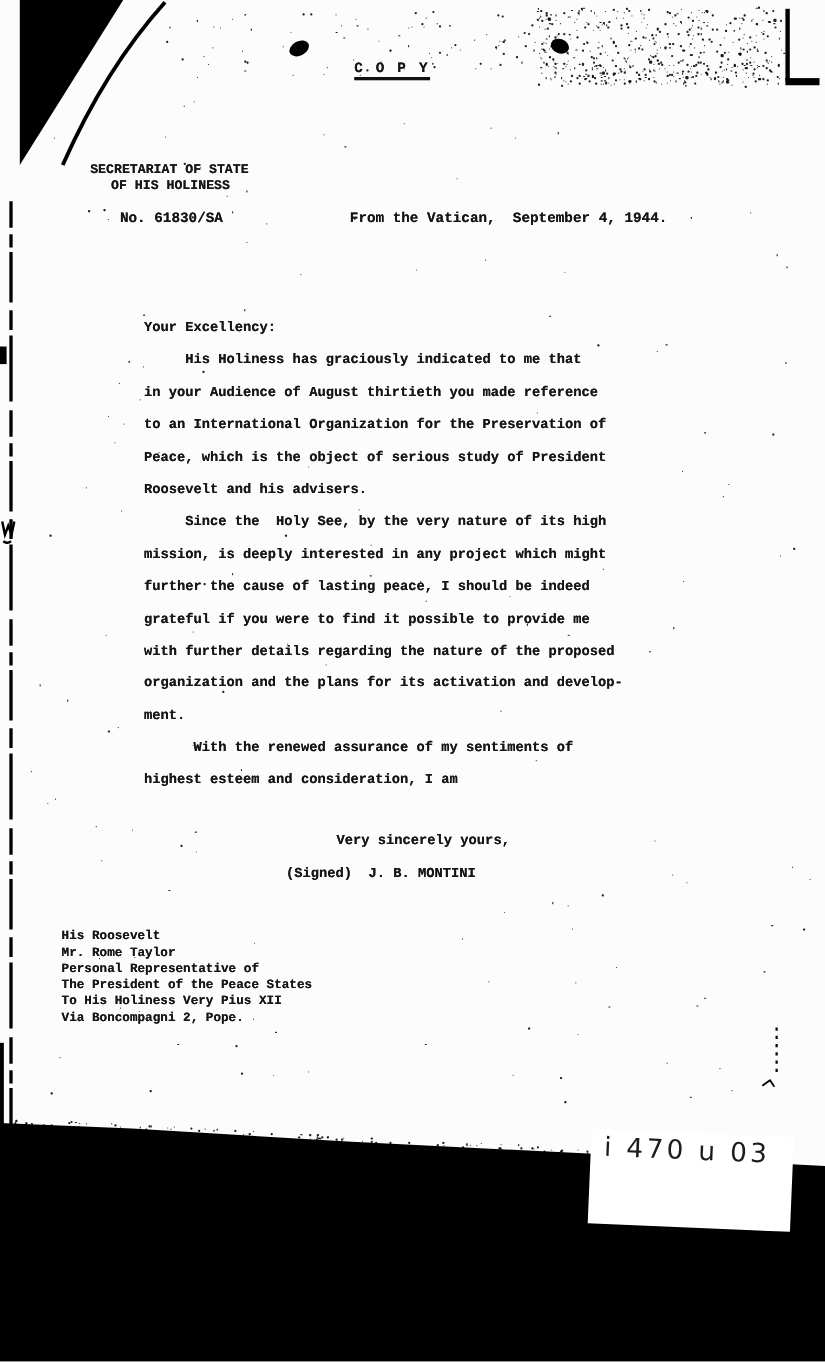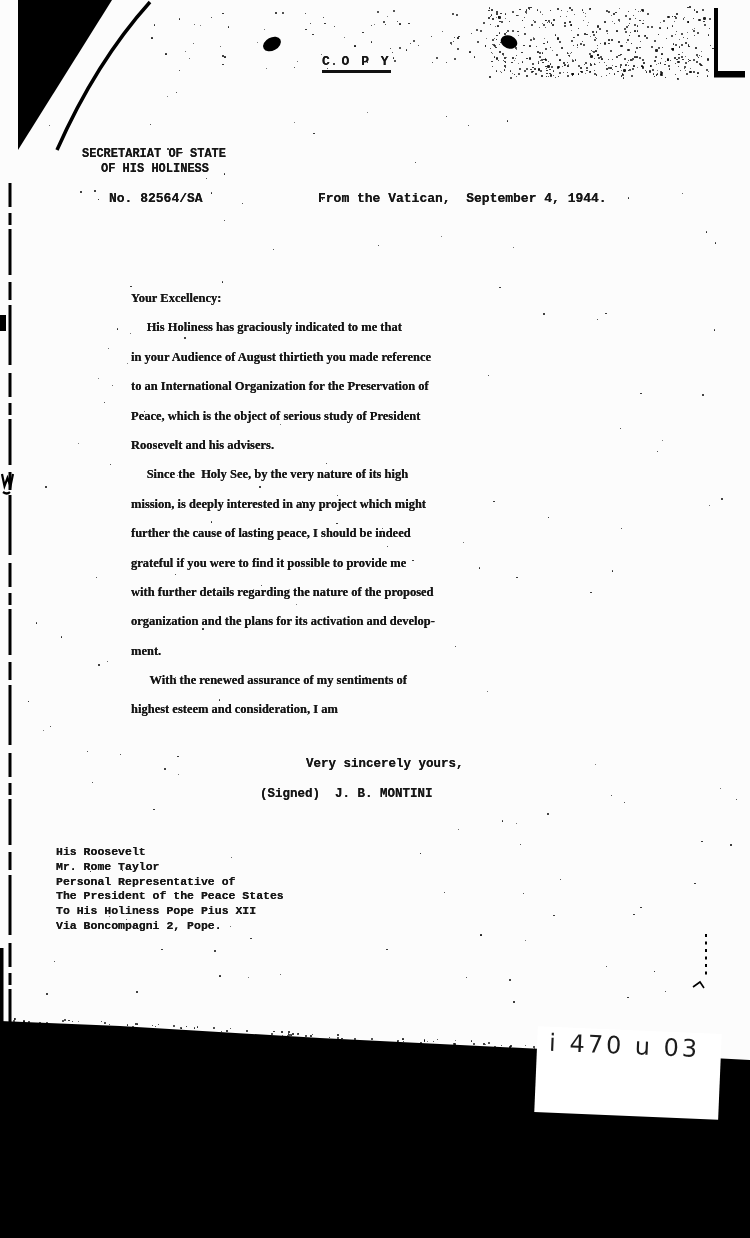--- a/index.html
+++ b/index.html
@@ -13,21 +13,21 @@
     position:absolute; white-space:pre; font-weight:700;
     text-shadow:0 0 0.5px rgba(0,0,0,0.85);
   }
   .copy       { left:322px; top:54px;  font-size:13px; letter-spacing:2px;
                 border-bottom:3px solid #111; padding-bottom:1px; }
   .lh1        { left:82px;  top:147px; font-size:12px; }
   .lh2        { left:82px;  top:162px; width:146px; text-align:center; font-size:12px; }
   .refno      { left:109px; top:191px; font-size:13px; }
   .dateline   { left:318px; top:191px; font-size:13px; }
   .bodyblock  { left:131px; top:291px; font-size:12.5px; }
-  .bodyblock div { height:29.4px;font-family:Liberation Serif, serif; }
+  .bodyblock div { height:29.4px; }
   .closing    { left:306px; top:757px; font-size:12.5px; }
   .signature  { left:260px; top:787px; font-size:12.5px;text-align:center; }
   .recipient  { left:56px;  top:845px; font-size:11.5px; }
   .recipient div { height:14.8px; }
   .artifacts  { position:absolute; left:0; top:0; z-index:1; }
   .speckles   { position:absolute; left:0; top:0; width:750px; height:1238px; z-index:2; pointer-events:none; }
   .speckles i { position:absolute; display:block; background:#000; border-radius:45%; opacity:.88; }
   .textlayer  { position:absolute; left:0; top:0; width:750px; height:1238px; z-index:3; }
   .label {
     position:absolute; left:536px; top:1030px; width:184px; height:86px;
@@ -934,28 +934,28 @@
       <i style="left:483.3px;top:1043.2px;width:1.6px;height:1.6px"></i>
       <i style="left:341.3px;top:1038.2px;width:1.3px;height:1.3px"></i>
     </div>
 
   <div class="textlayer">
     <div class="t copy">C O P Y</div>
 
     <div class="t lh1">SECRETARIAT OF STATE</div>
     <div class="t lh2">OF HIS HOLINESS</div>
 
-    <div class="t refno">No. 82564/SA</div>
+    <div class="t refno">No. 61830/SA</div>
     <div class="t dateline">From the Vatican,  September 4, 1944.</div>
 
     <div class="t bodyblock"><div>Your Excellency:</div><div>     His Holiness has graciously indicated to me that</div><div>in your Audience of August thirtieth you made reference</div><div>to an International Organization for the Preservation of</div><div>Peace, which is the object of serious study of President</div><div>Roosevelt and his advisers.</div><div>     Since the  Holy See, by the very nature of its high</div><div>mission, is deeply interested in any project which might</div><div>further the cause of lasting peace, I should be indeed</div><div>grateful if you were to find it possible to provide me</div><div>with further details regarding the nature of the proposed</div><div>organization and the plans for its activation and develop-</div><div>ment.</div><div>      With the renewed assurance of my sentiments of</div><div>highest esteem and consideration, I am</div></div>
 
     <div class="t closing">Very sincerely yours,</div>
     <div class="t signature">(Signed)  J. B. MONTINI</div>
 
-    <div class="t recipient"><div>His Roosevelt</div><div>Mr. Rome Taylor</div><div>Personal Representative of</div><div>The President of the Peace States</div><div>To His Holiness Pope Pius XII</div><div>Via Boncompagni 2, Pope.</div></div>
+    <div class="t recipient"><div>His Roosevelt</div><div>Mr. Rome Taylor</div><div>Personal Representative of</div><div>The President of the Peace States</div><div>To His Holiness Very Pius XII</div><div>Via Boncompagni 2, Pope.</div></div>
   </div>
 
   <div class="label">
     <span>i 470 u 03</span>
   </div>
 
 </div>
 
 </body></html>

